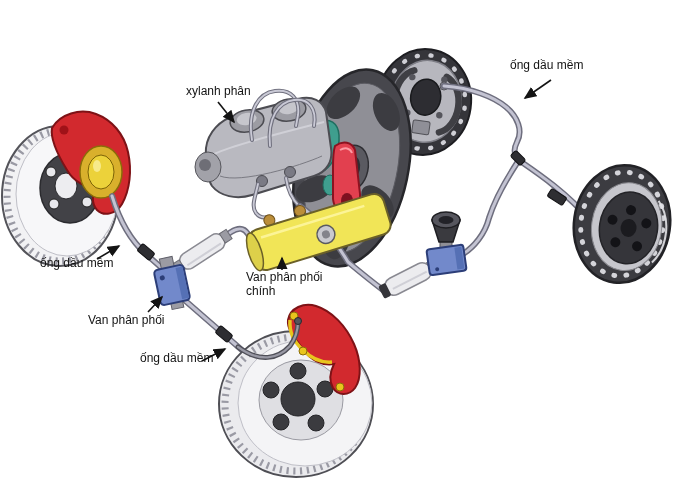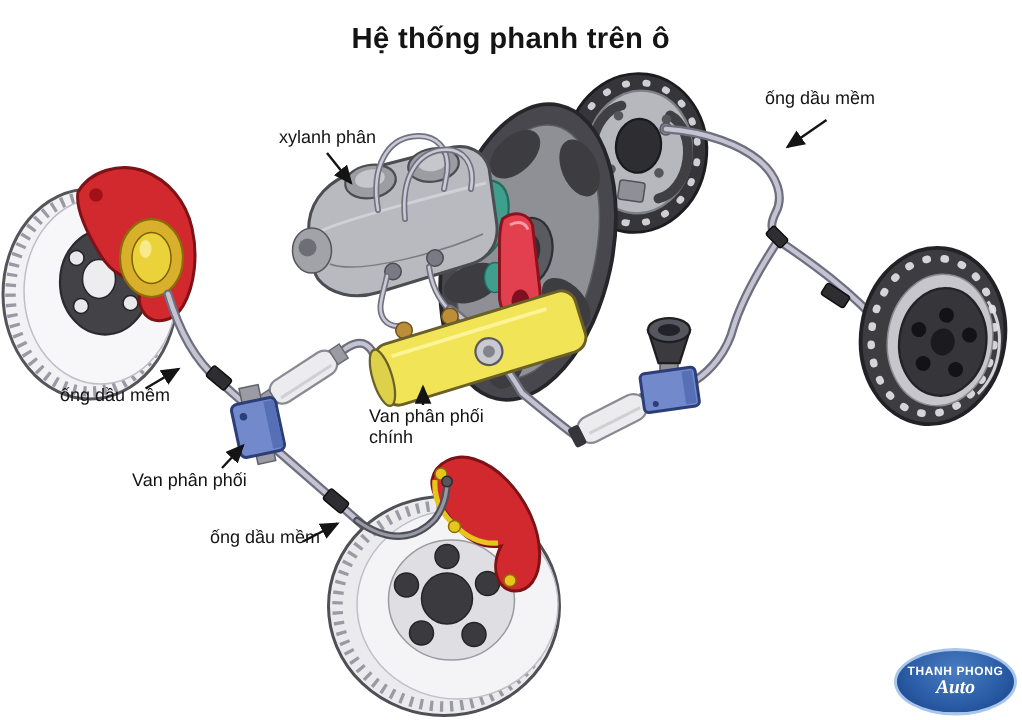--- a/index.html
+++ b/index.html
@@ -251,29 +251,22 @@
   <g>
     <line class="arrow" x1="218" y1="102" x2="234" y2="122" marker-end="url(#ah)"></line>
     <line class="arrow" x1="551" y1="80" x2="525" y2="98" marker-end="url(#ah)"></line>
     <line class="arrow" x1="97" y1="259" x2="119" y2="246" marker-end="url(#ah)"></line>
     <line class="arrow" x1="148" y1="312" x2="162" y2="297" marker-end="url(#ah)"></line>
     <line class="arrow" x1="282" y1="270" x2="282" y2="258" marker-end="url(#ah)"></line>
     <line class="arrow" x1="202" y1="361" x2="225" y2="349" marker-end="url(#ah)"></line>
   </g>
 </svg>
 
-<div class="title">Hệ thống phanh trên ô</div>
 
 <div class="lbl" style="left:186px;top:84px">xylanh phân</div>
 <div class="lbl" style="left:510px;top:58px">ống dầu mềm</div>
 <div class="lbl" style="left:40px;top:256px">ống dầu mềm</div>
 <div class="lbl" style="left:88px;top:313px">Van phân phối</div>
 <div class="lbl lbl2" style="left:246px;top:271px"><span>Van phân phối</span><br><span>chính</span></div>
 <div class="lbl" style="left:140px;top:351px">ống dầu mềm</div>
 
-<div class="logo">
-  <div class="logo-oval">
-    <div class="logo-brand">THANH PHONG</div>
-    <div class="logo-sub">Auto</div>
-  </div>
+
 </div>
 
-</div>
-
 </body></html>

